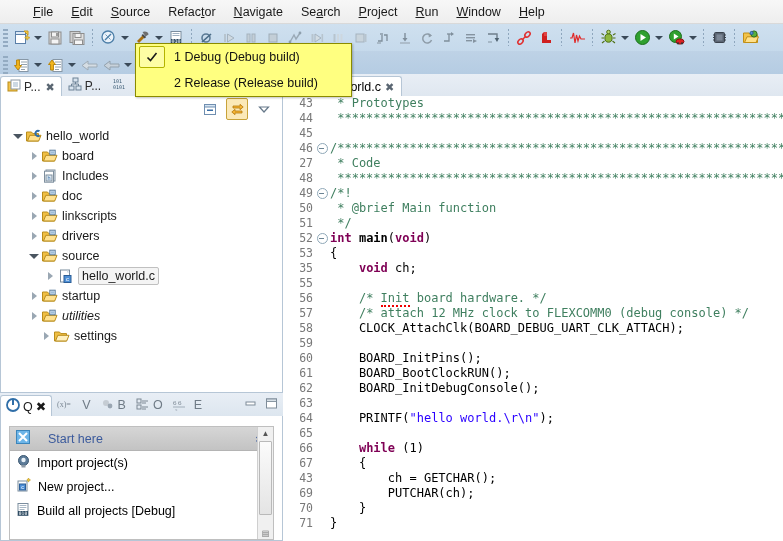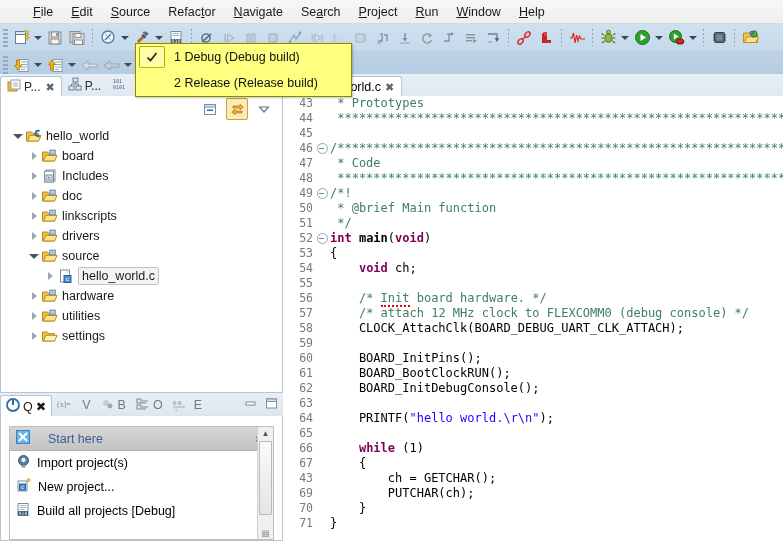--- a/index.html
+++ b/index.html
@@ -623,37 +623,37 @@
                 <div class="tri-r"></div>
               </div>
               <div class="ticon">
                 <svg width="16" height="15" viewBox="0 0 16 15">
                   <path d="M0.5 3 L5.5 3 L6.8 4.6 L12.5 4.6 L12.5 12 L0.5 12 Z" fill="#f0bf45" stroke="#b98d1c"></path>
                   <path d="M1.5 12 L3.8 6.3 L15 6.3 L12.7 12 Z" fill="#ffe18f" stroke="#b98d1c"></path>
                   <rect x="7.8" y="1.2" width="5.4" height="4.6" fill="#d7e6f4" stroke="#5d7f9e"></rect>
                   <rect x="9" y="2.4" width="3" height="2.2" fill="#9dbcd8"></rect>
                 </svg>
               </div>
-              <span class="tlabel">hardware</span>
-            </div>
-            <div class="trow" style="padding-left: 26px;">
+              <span class="tlabel">startup</span>
+            </div>
+            <div class="trow" style="padding-left: 26px; font-style: italic;">
               <div class="twist">
                 <div class="tri-r"></div>
               </div>
               <div class="ticon">
                 <svg width="16" height="15" viewBox="0 0 16 15">
                   <path d="M0.5 3 L5.5 3 L6.8 4.6 L12.5 4.6 L12.5 12 L0.5 12 Z" fill="#f0bf45" stroke="#b98d1c"></path>
                   <path d="M1.5 12 L3.8 6.3 L15 6.3 L12.7 12 Z" fill="#ffe18f" stroke="#b98d1c"></path>
                   <rect x="7.8" y="1.2" width="5.4" height="4.6" fill="#d7e6f4" stroke="#5d7f9e"></rect>
                   <rect x="9" y="2.4" width="3" height="2.2" fill="#9dbcd8"></rect>
                 </svg>
               </div>
               <span class="tlabel">utilities</span>
             </div>
-            <div class="trow" style="padding-left: 26px;">
+            <div class="trow" style="padding-left: 38px;">
               <div class="twist">
                 <div class="tri-r"></div>
               </div>
               <div class="ticon">
                 <svg width="16" height="15" viewBox="0 0 16 15">
                   <path d="M0.5 3 L5.5 3 L6.8 4.6 L12.5 4.6 L12.5 12 L0.5 12 Z" fill="#f0bf45" stroke="#b98d1c"></path>
                   <path d="M1.5 12 L3.8 6.3 L15 6.3 L12.7 12 Z" fill="#fff0bf" stroke="#b98d1c"></path>
                 </svg>
               </div>
               <span class="tlabel">settings</span>
@@ -783,28 +783,28 @@
           </span>
           <span>hello_world.c</span>
           <span style="color:#5a6672;font-size:11px;">✖</span>
         </div>
       </div>
       <div class="code" id="code">
           <div class="cline"><div class="gut">43</div><div class="fold"></div><div class="ctext"><span class="cm"> * Prototypes</span></div></div>
           <div class="cline"><div class="gut">44</div><div class="fold"></div><div class="ctext"><span class="cm"> ******************************************************************************</span></div></div>
           <div class="cline"><div class="gut">45</div><div class="fold"></div><div class="ctext"><span class="pl"></span></div></div>
           <div class="cline"><div class="gut">46</div><div class="fold"><div class="minus"></div></div><div class="ctext"><span class="cm">/*******************************************************************************</span></div></div>
-          <div class="cline"><div class="gut">47</div><div class="fold"></div><div class="ctext"><span class="cm"> * Code</span></div></div>
+          <div class="cline"><div class="gut">27</div><div class="fold"></div><div class="ctext"><span class="cm"> * Code</span></div></div>
           <div class="cline"><div class="gut">48</div><div class="fold"></div><div class="ctext"><span class="cm"> ******************************************************************************</span></div></div>
           <div class="cline"><div class="gut">49</div><div class="fold"><div class="minus"></div></div><div class="ctext"><span class="cm">/*!</span></div></div>
           <div class="cline"><div class="gut">50</div><div class="fold"></div><div class="ctext"><span class="cm"> * @brief Main function</span></div></div>
           <div class="cline"><div class="gut">51</div><div class="fold"></div><div class="ctext"><span class="cm"> */</span></div></div>
           <div class="cline"><div class="gut">52</div><div class="fold"><div class="minus"></div></div><div class="ctext"><span class="kw">int</span><span class="pl"> </span><span class="pl" style="font-weight: bold;">main</span><span class="pl">(</span><span class="kw">void</span><span class="pl">)</span></div></div>
           <div class="cline"><div class="gut">53</div><div class="fold"></div><div class="ctext"><span class="pl">{</span></div></div>
-          <div class="cline"><div class="gut">54</div><div class="fold"></div><div class="ctext"><span class="pl">    </span><span class="kw">void</span><span class="pl"> ch;</span></div></div>
+          <div class="cline"><div class="gut">35</div><div class="fold"></div><div class="ctext"><span class="pl">    </span><span class="kw">void</span><span class="pl"> ch;</span></div></div>
           <div class="cline"><div class="gut">55</div><div class="fold"></div><div class="ctext"><span class="pl"></span></div></div>
           <div class="cline"><div class="gut">56</div><div class="fold"></div><div class="ctext"><span class="pl">    </span><span class="cm">/* </span><span class="cm sq">Init</span><span class="cm"> board hardware. */</span></div></div>
           <div class="cline"><div class="gut">57</div><div class="fold"></div><div class="ctext"><span class="pl">    </span><span class="cm">/* attach 12 MHz clock to FLEXCOMM0 (debug console) */</span></div></div>
           <div class="cline"><div class="gut">58</div><div class="fold"></div><div class="ctext"><span class="pl">    CLOCK_AttachClk(BOARD_DEBUG_UART_CLK_ATTACH);</span></div></div>
           <div class="cline"><div class="gut">59</div><div class="fold"></div><div class="ctext"><span class="pl"></span></div></div>
           <div class="cline"><div class="gut">60</div><div class="fold"></div><div class="ctext"><span class="pl">    BOARD_InitPins();</span></div></div>
           <div class="cline"><div class="gut">61</div><div class="fold"></div><div class="ctext"><span class="pl">    BOARD_BootClockRUN();</span></div></div>
           <div class="cline"><div class="gut">62</div><div class="fold"></div><div class="ctext"><span class="pl">    BOARD_InitDebugConsole();</span></div></div>
           <div class="cline"><div class="gut">63</div><div class="fold"></div><div class="ctext"><span class="pl"></span></div></div>
           <div class="cline"><div class="gut">64</div><div class="fold"></div><div class="ctext"><span class="pl">    PRINTF(</span><span class="str">"hello world.\r\n"</span><span class="pl">);</span></div></div>

